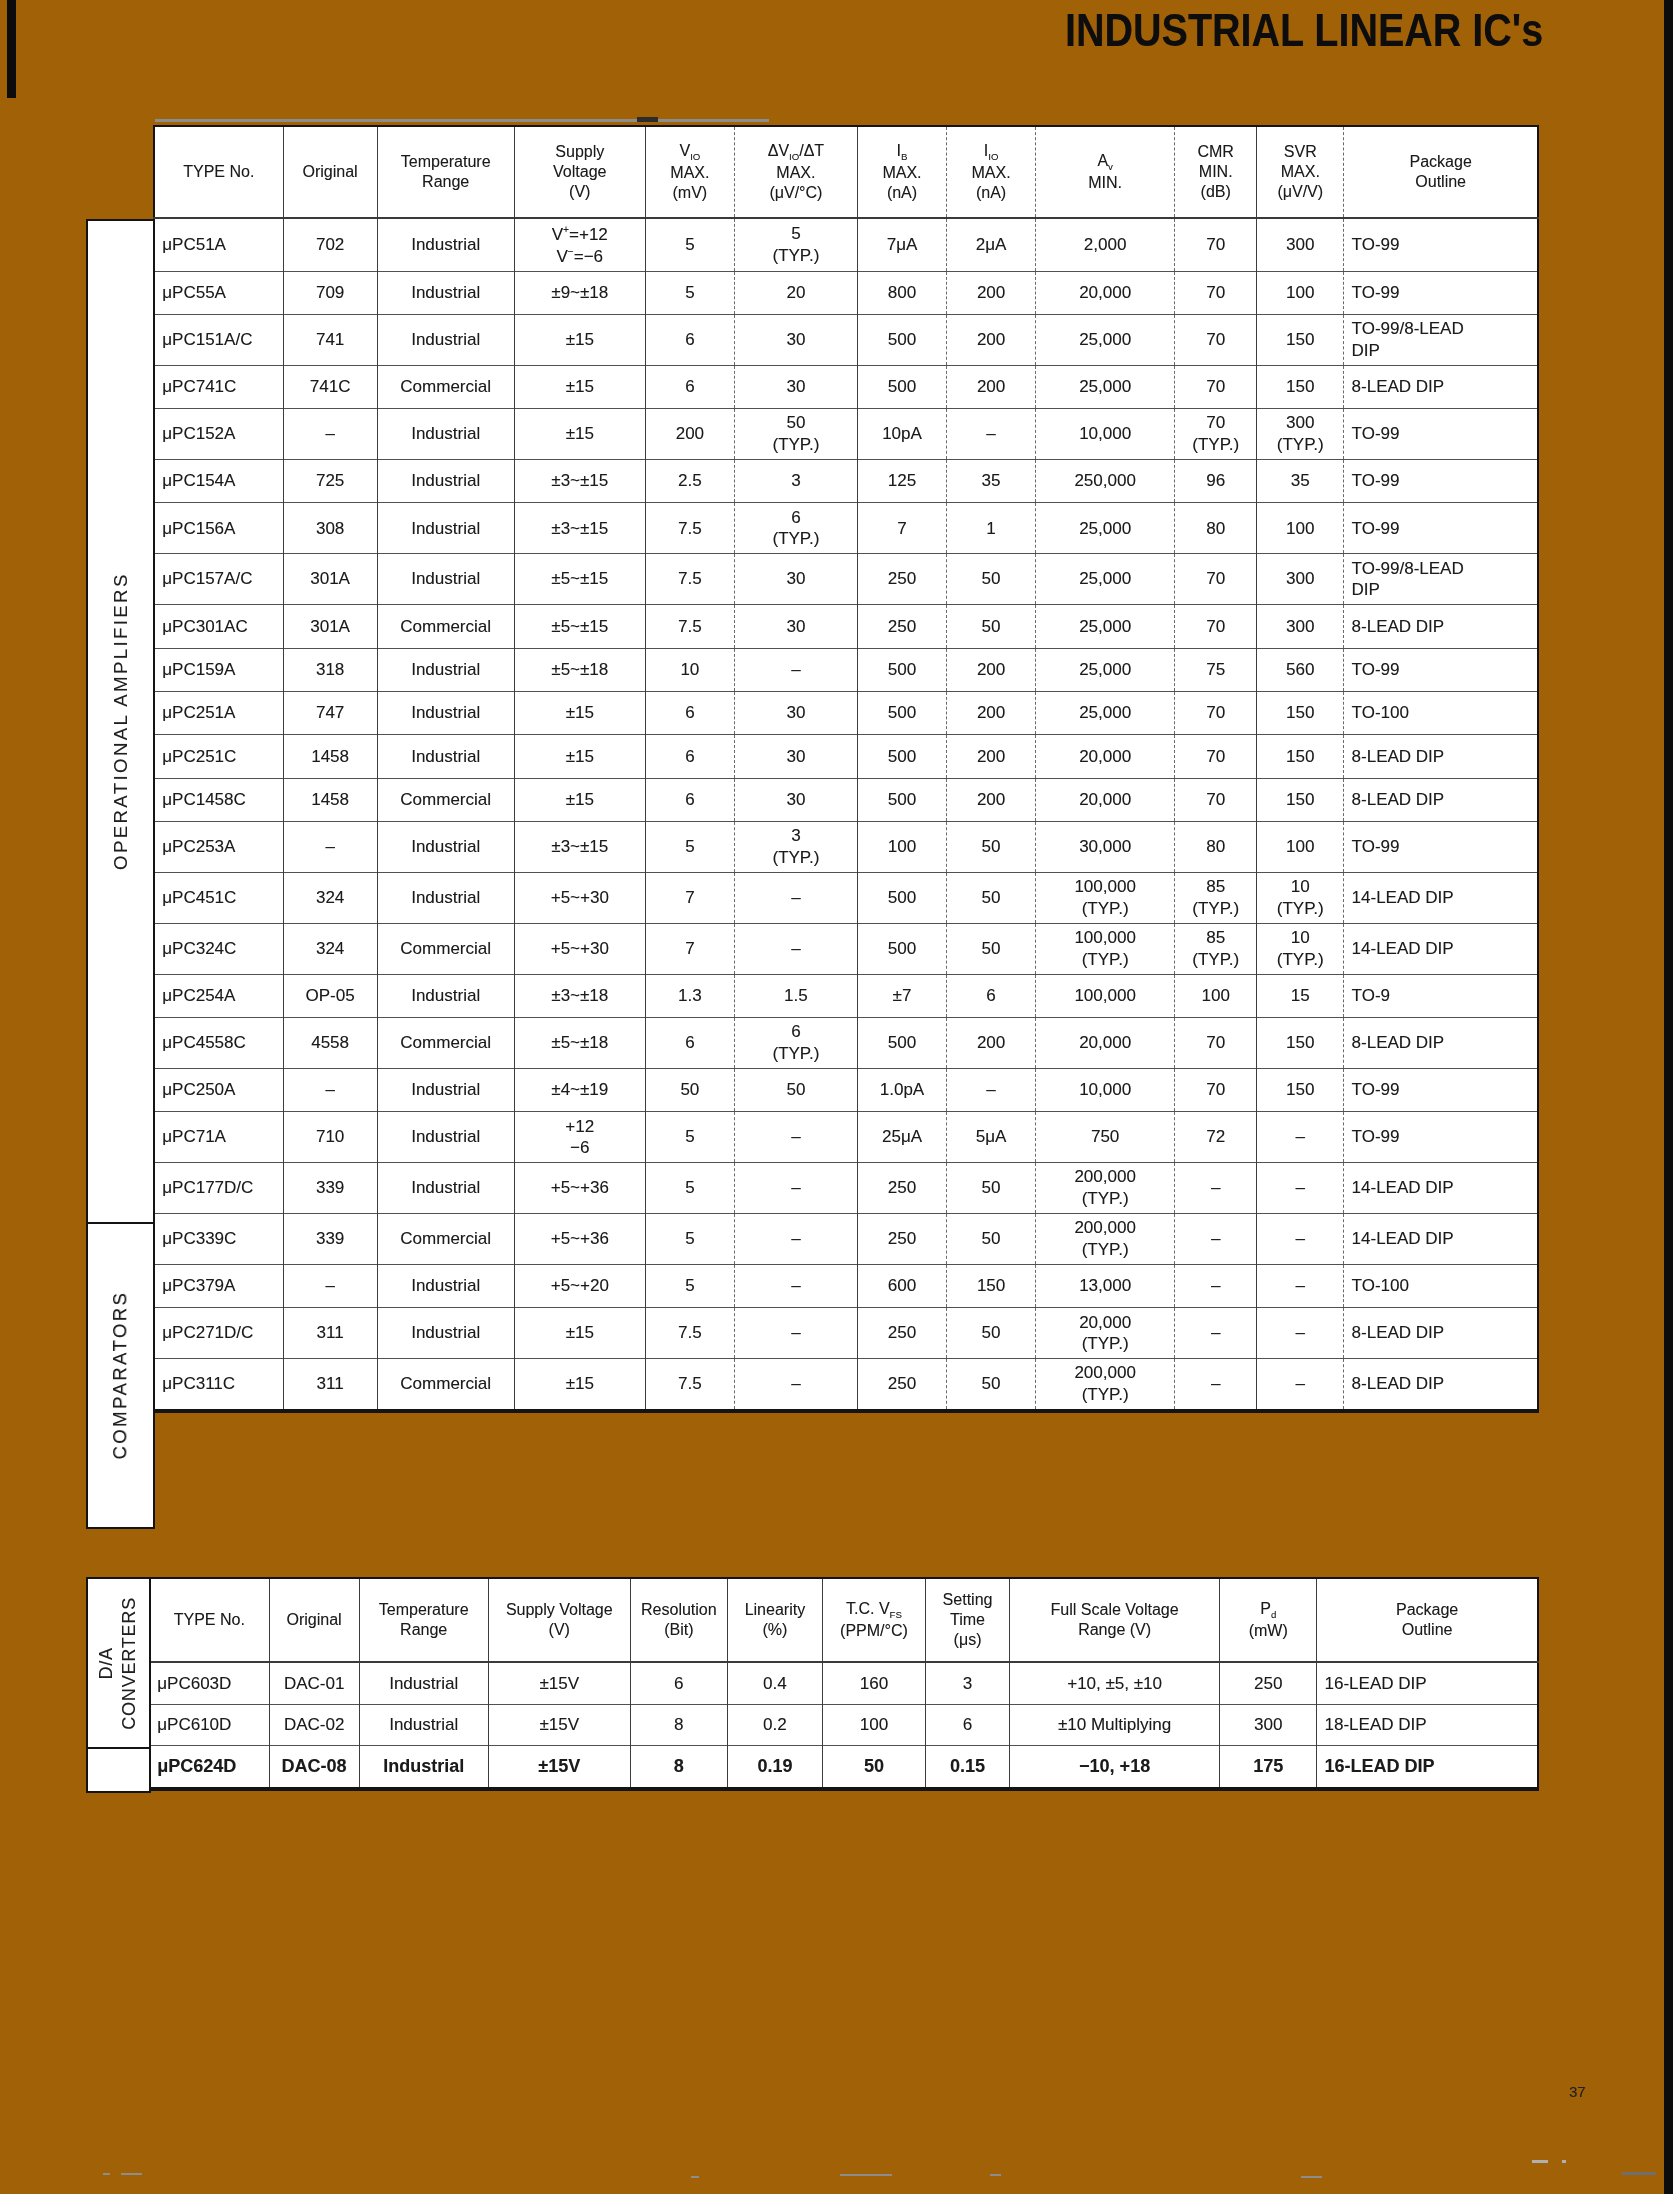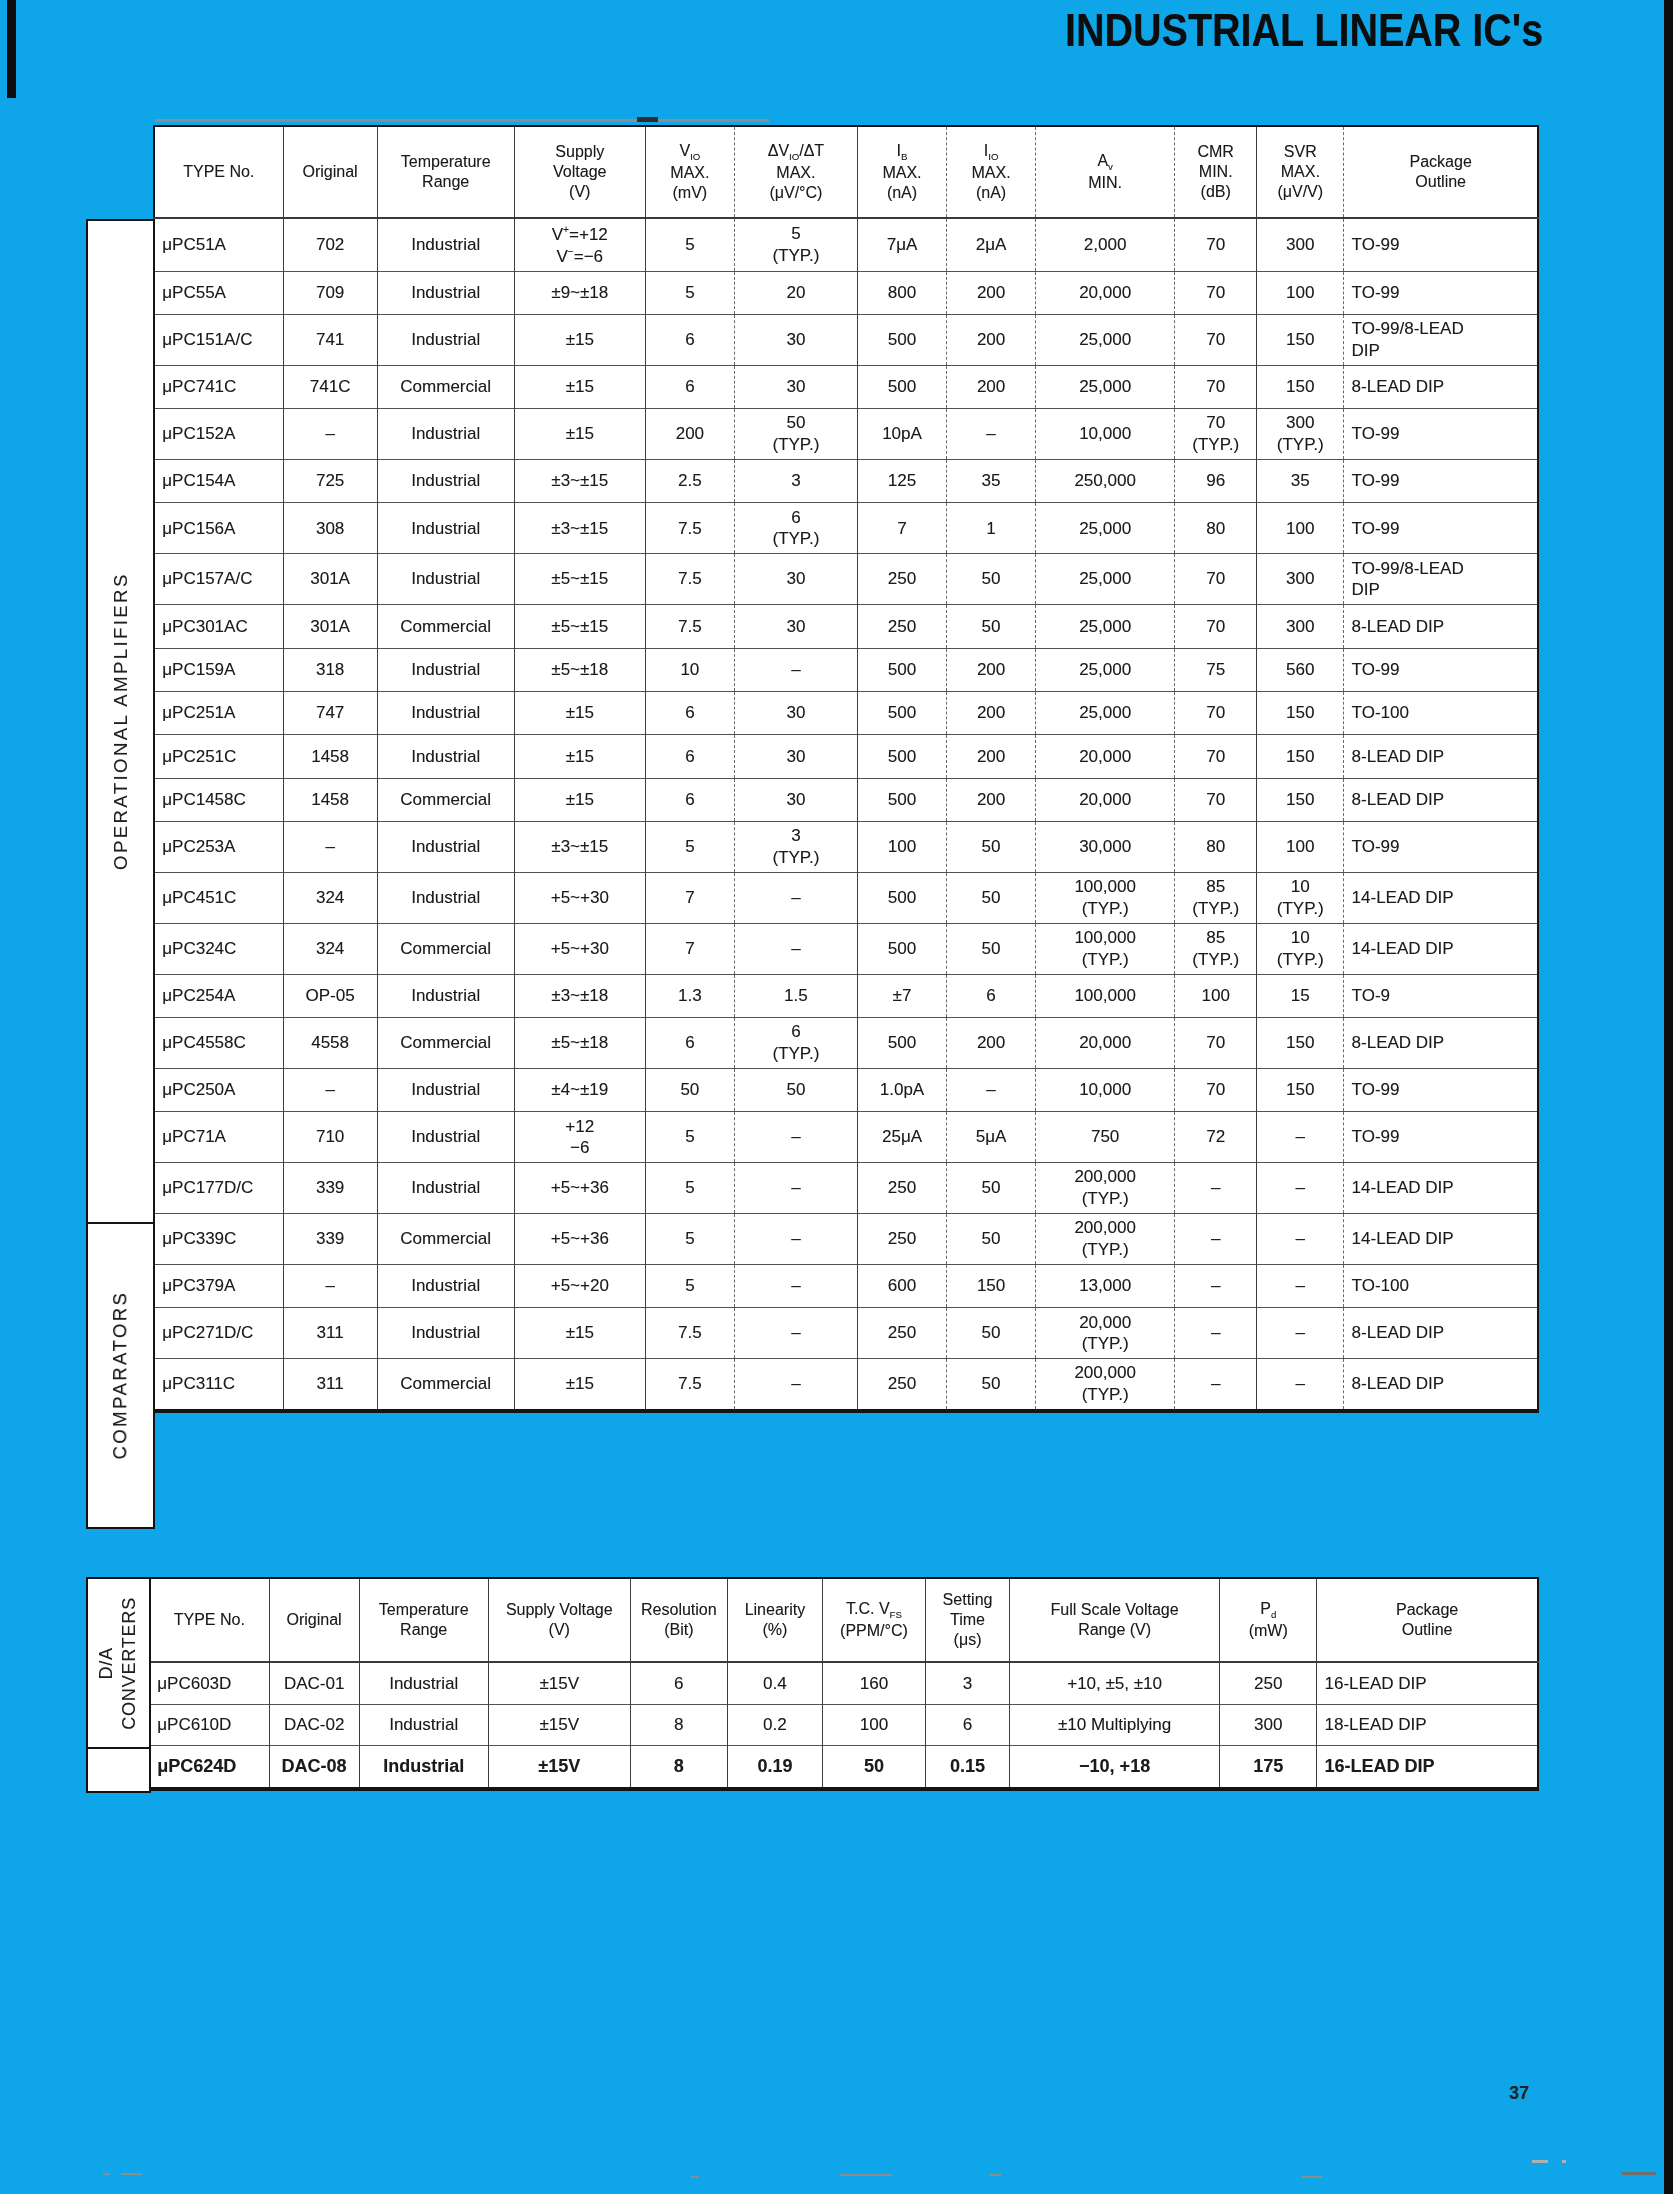--- a/index.html
+++ b/index.html
@@ -1,17 +1,17 @@
 <!DOCTYPE html>
 <html style="font-size:13px"><head>
 <meta charset="utf-8">
 <style>
   html,body{margin:0;padding:0;background:#d8d8d8;}
   .canvas{
-    position:relative;width:1674px;height:2194px;background:#0ea5e9;
+    position:relative;width:1674px;height:2194px;background:#a16207;
     overflow:hidden;font-family:"Liberation Sans",sans-serif;color:#1b1b1b;
     text-shadow:0.2px 0.2px 0.3px rgba(25,25,25,0.35);
   }
   .page-title{
     position:absolute;top:1.6px;right:131px;font-size:47px;font-weight:bold;
     white-space:nowrap;color:#0d0d0d;letter-spacing:0;
     transform:scaleX(0.84);transform-origin:100% 0;
   }
   table.datatable{position:absolute;border-collapse:collapse;table-layout:fixed;background:#fff;}
   table.datatable{border:2.4px solid #141414;border-bottom-width:4px;}
@@ -37,21 +37,21 @@
   sup{font-size:0.6em;}
   .side-box{
     position:absolute;border:2.4px solid #141414;background:#fff;box-sizing:border-box;
     display:flex;align-items:center;justify-content:center;
   }
   .vlabel{
     transform:rotate(-90deg);white-space:nowrap;font-size:18.6px;letter-spacing:2.4px;
     color:#1f1f1f;text-align:center;line-height:1.3;
   }
   .vlabel.two-line{letter-spacing:0.8px;font-size:18px;}
-  .page-number{position:absolute;left:1509px;top:2083px;font-size:18px;font-weight:bold;color:#222;}
+  .page-number{position:absolute;left:1569px;top:2083px;font-size:15px;font-weight:normal;color:#222;}
   .artifact{position:absolute;background:#0c0c0c;}
   .smudge{position:absolute;background:#8d8d8d;}
 </style>
 </head>
 <body>
 
 <div class="canvas" id="canvas">
 
   <div class="page-title">INDUSTRIAL LINEAR IC's</div>
 

